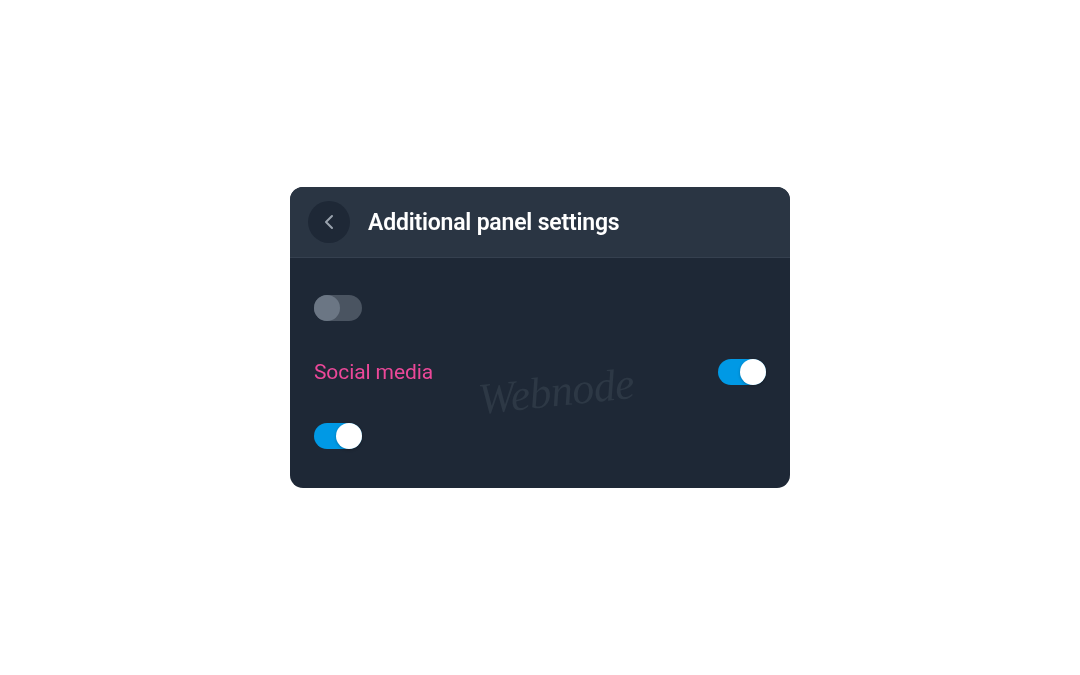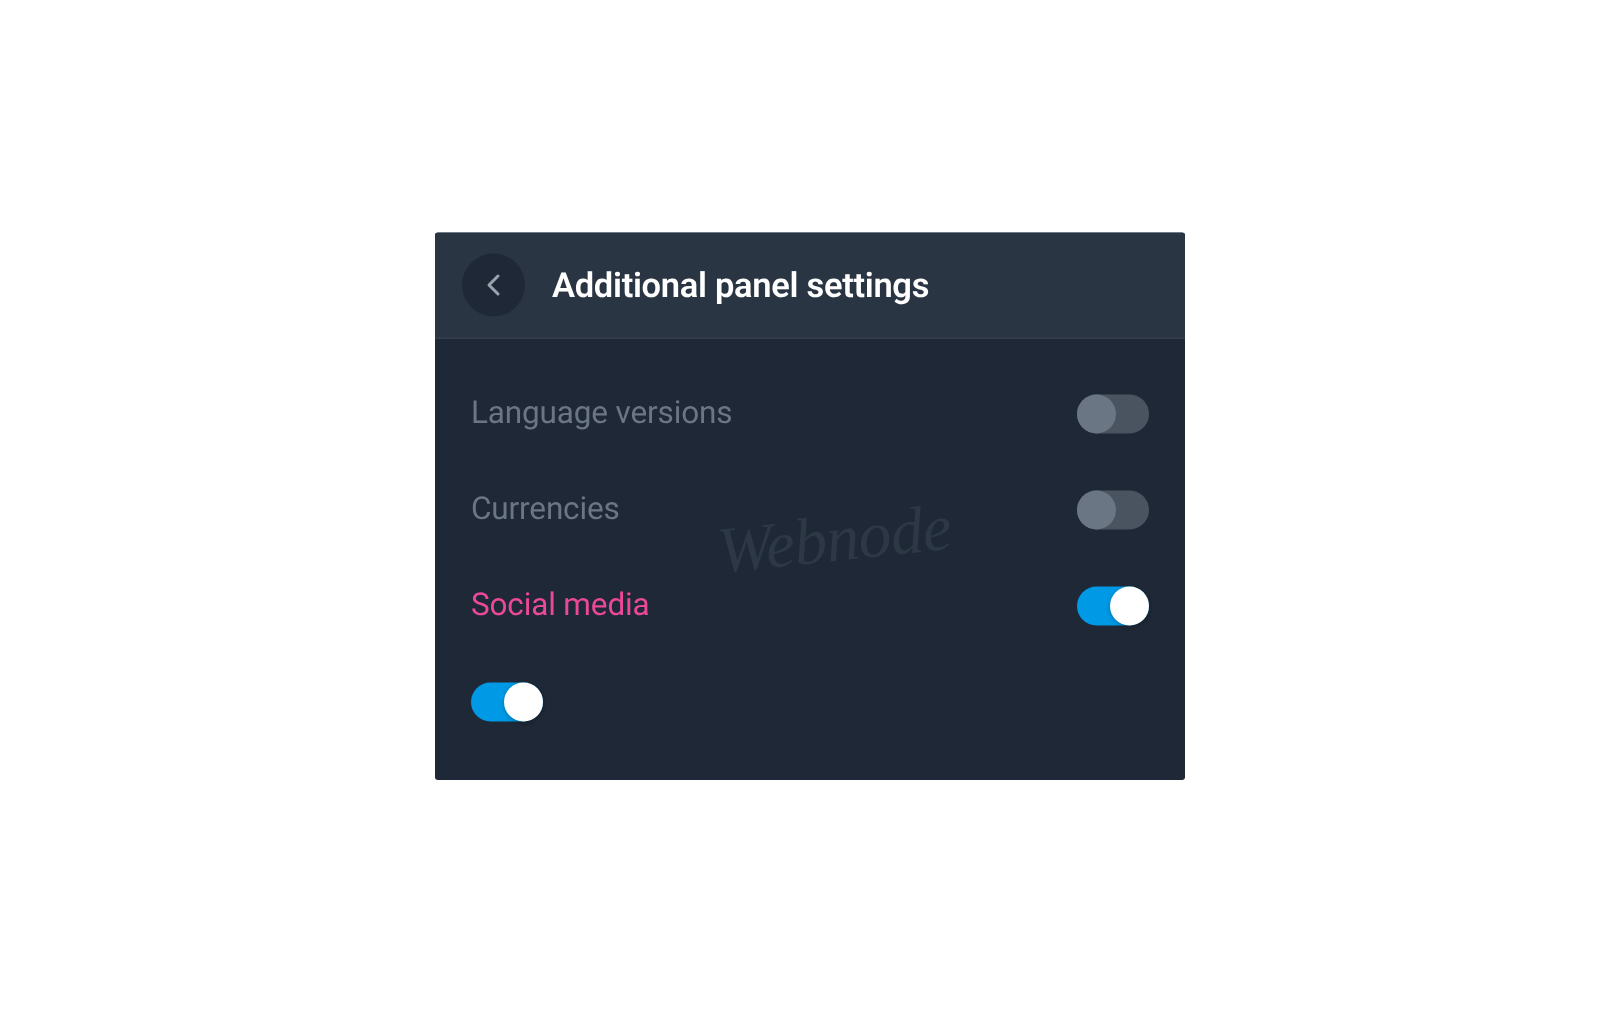--- a/index.html
+++ b/index.html
@@ -12,21 +12,21 @@
       height: 675px;
       background: #ffffff;
       font-family: -apple-system, BlinkMacSystemFont, "Segoe UI", Roboto, Helvetica, Arial, sans-serif;
       display: flex;
       align-items: center;
       justify-content: center;
     }
     .panel {
       width: 500px;
       background: #1e2836;
-      border-radius: 2px;
+      border-radius: 13px;
       overflow: hidden;
       position: relative;
     }
     .panel-header {
       background: #2a3543;
       display: flex;
       align-items: center;
       padding: 14px 18px;
       border-bottom: 1px solid #35404f;
     }
@@ -127,32 +127,25 @@
       <svg viewBox="0 0 10 16">
         <path d="M8 2 L2 8 L8 14" stroke="#9aa3ae" stroke-width="2" fill="none" stroke-linecap="round" stroke-linejoin="round"></path>
       </svg>
     </div>
     <div class="panel-title">Additional panel settings</div>
   </div>
   <div class="panel-body">
     <div class="watermark">Webnode</div>
 
     <div class="setting-row">
-      <div class="setting-label disabled">Language versions</div>
       <div class="toggle off">
         <div class="toggle-knob"></div>
       </div>
     </div>
 
-    <div class="setting-row">
-      <div class="setting-label disabled">Currencies</div>
-      <div class="toggle off">
-        <div class="toggle-knob"></div>
-      </div>
-    </div>
 
     <div class="setting-row">
       <div class="setting-label enabled">Social media</div>
       <div class="toggle on">
         <div class="toggle-knob"></div>
       </div>
     </div>
 
     <div class="setting-row">
       <div class="toggle on">

